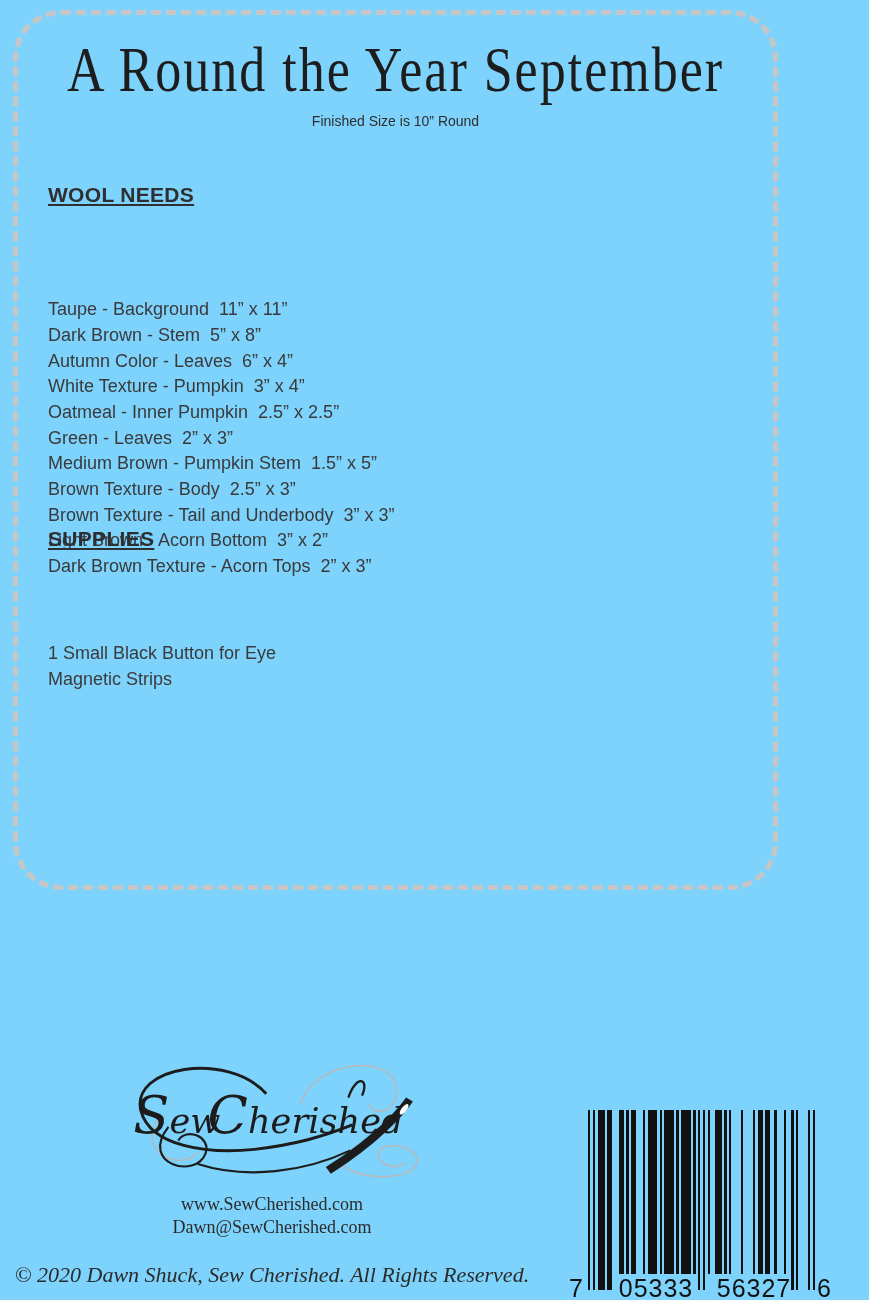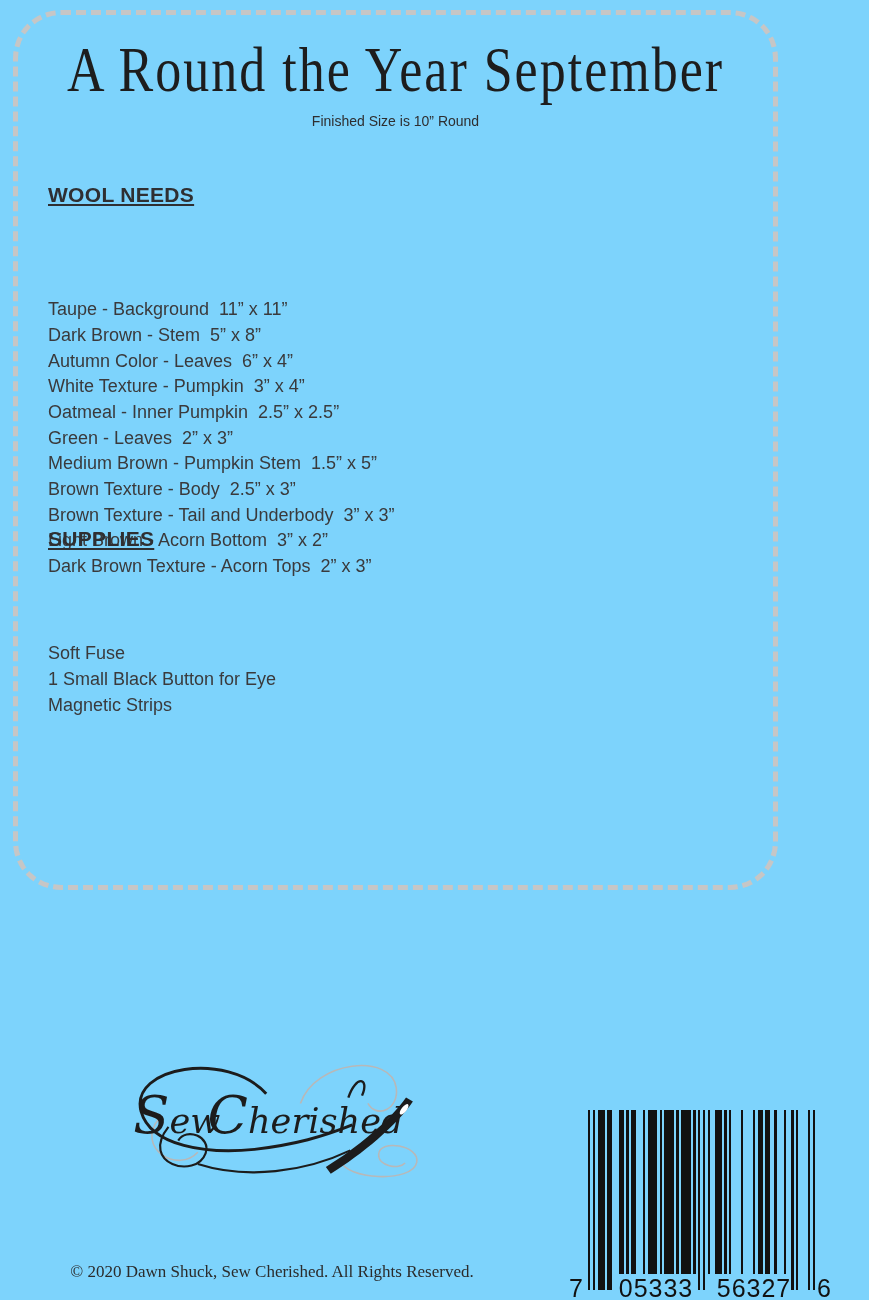--- a/index.html
+++ b/index.html
@@ -34,21 +34,21 @@
   #wool-list{top:220px;}
   #supplies-list{top:564px;}
   .contact-block{
     position:absolute;left:0;top:1193px;width:544px;text-align:center;
     font-family:"Liberation Serif","DejaVu Serif",serif;
     font-size:18px;line-height:23px;color:#2b2b2b;
   }
   .copyright{
     position:absolute;left:0;top:1262px;width:544px;text-align:center;
     font-family:"Liberation Serif","DejaVu Serif",serif;
-    font-size:17px;color:#2b2b2b;
+    font-size:22px;color:#2b2b2b;font-style:italic;
   }
   #logo-svg{position:absolute;left:100px;top:1053px;width:352px;height:140px;}
   #barcode-svg{position:absolute;left:568px;top:1108px;width:264px;height:192px;}
   #barcode-svg rect{fill:#111111;shape-rendering:crispEdges;}
   .bc-text{font-family:"Liberation Sans",sans-serif;font-size:25px;fill:#111111;}
   .logo-text{font-family:"DejaVu Serif","Liberation Serif",serif;font-style:italic;fill:#1c1c1c;}
 </style>
 </head>
 <body>
 
@@ -60,21 +60,21 @@
   <div class="subtitle">Finished Size is 10” Round</div>
 
   <div class="sec-heading" id="wool-heading">WOOL NEEDS</div>
   <ul class="item-list" id="wool-list">
     
   <li>Taupe - Background  11” x 11”</li><li>Dark Brown - Stem  5” x 8”</li><li>Autumn Color - Leaves  6” x 4”</li><li>White Texture - Pumpkin  3” x 4”</li><li>Oatmeal - Inner Pumpkin  2.5” x 2.5”</li><li>Green - Leaves  2” x 3”</li><li>Medium Brown - Pumpkin Stem  1.5” x 5”</li><li>Brown Texture - Body  2.5” x 3”</li><li>Brown Texture - Tail and Underbody  3” x 3”</li><li>Light Brown - Acorn Bottom  3” x 2”</li><li>Dark Brown Texture - Acorn Tops  2” x 3”</li></ul>
 
   <div class="sec-heading" id="supplies-heading">SUPPLIES</div>
   <ul class="item-list" id="supplies-list">
     
-  <li>Soft Fuse</li><li>1 Small Black Button for Eye</li><li>Magnetic Strips</li></ul>
+  <li>1 Small Black Button for Eye</li><li>Magnetic Strips</li></ul>
 
   <svg id="logo-svg" viewBox="0 0 360 140" aria-label="Sew Cherished logo">
     <g fill="none" stroke="#b8b8b8" stroke-width="1.6">
       <path d="M205,50 C220,6 298,-2 303,34 C306,56 283,66 274,50"></path>
       <path d="M246,108 C250,128 320,132 324,110 C327,93 286,86 285,102 C284,114 306,118 312,111"></path>
       <path d="M60,66 C36,96 80,122 100,100"></path>
     </g>
     <g fill="none" stroke="#1c1c1c">
       <path stroke-width="3" d="M170,40 C130,-4 30,12 42,58 C52,94 110,102 158,97 C200,92 228,84 258,72"></path>
       <path stroke-width="2.2" d="M70,74 C40,112 98,128 108,101 C114,84 88,74 80,88"></path>
@@ -82,20 +82,24 @@
       <path stroke-width="2.4" d="M254,44 C262,20 276,24 268,42"></path>
     </g>
     <text class="logo-text" x="34" y="80"><tspan font-size="54">S</tspan><tspan font-size="36">ew</tspan></text>
     <text class="logo-text" x="110" y="80"><tspan font-size="54">C</tspan><tspan font-size="36">herished</tspan></text>
     <g>
       <path fill="#1c1c1c" d="M320,48 C304,72 268,102 236,122 L231,115 C262,96 296,68 313,44 Z"></path>
       <ellipse cx="311" cy="56" rx="2.6" ry="6.5" fill="#ffffff" transform="rotate(38 311 56)"></ellipse>
     </g>
   </svg>
 
+  <div class="contact-block">
+    <div>www.SewCherished.com</div>
+    <div>Dawn@SewCherished.com</div>
+  </div>
 
   <div class="copyright">© 2020 Dawn Shuck, Sew Cherished. All Rights Reserved.</div>
 
   <svg id="barcode-svg" viewBox="0 0 264 192" aria-label="UPC barcode">
     <g id="bars">
         <rect x="20.00" y="2" width="2.44" height="180"></rect>
         <rect x="24.78" y="2" width="2.44" height="180"></rect>
         <rect x="29.56" y="2" width="2.44" height="180"></rect>
         <rect x="31.95" y="2" width="2.44" height="180"></rect>
         <rect x="34.34" y="2" width="2.44" height="180"></rect>

